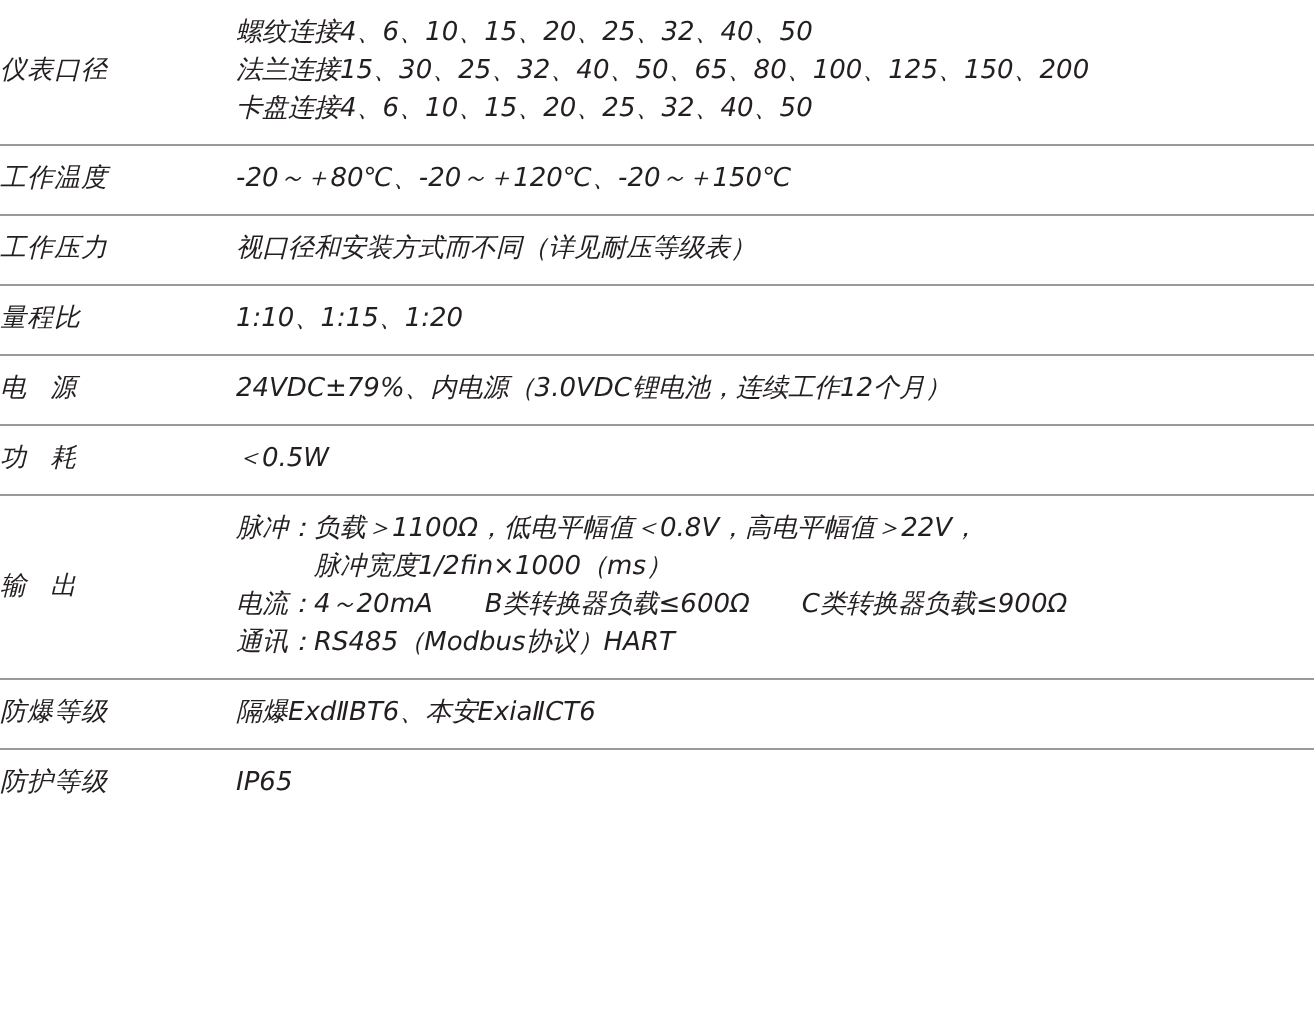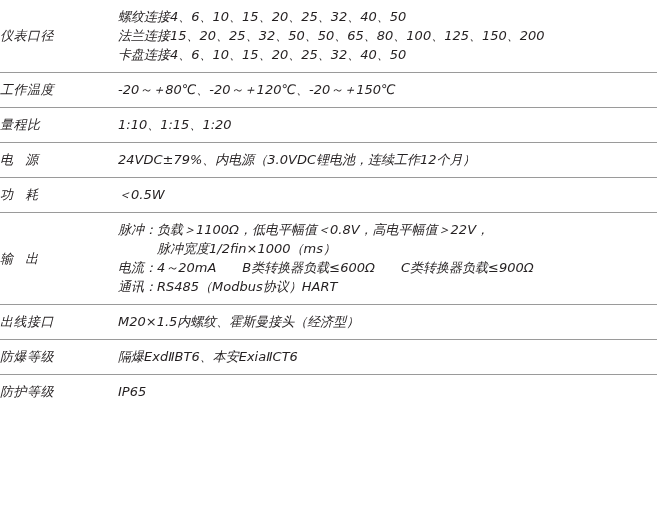--- a/index.html
+++ b/index.html
@@ -60,28 +60,34 @@
 <table id="spec-table">
   <colgroup>
     <col class="label-col">
     <col class="value-col">
   </colgroup>
   <tbody>
       <tr>
         <td class="label"><span class="label-inner">仪表口径</span></td>
         <td class="value">
           <div class="line">螺纹连接4、6、10、15、20、25、32、40、50</div>
-          <div class="line">法兰连接15、20、25、32、50、50、65、80、100、125、150、200</div>
+          <div class="line">法兰连接15、30、25、32、40、50、65、80、100、125、150、200</div>
           <div class="line">卡盘连接4、6、10、15、20、25、32、40、50</div>
         </td>
       </tr>
       <tr>
         <td class="label"><span class="label-inner">工作温度</span></td>
         <td class="value">
           <div class="line">-20～＋80℃、-20～＋120℃、-20～＋150℃</div>
+        </td>
+      </tr>
+      <tr>
+        <td class="label"><span class="label-inner">工作压力</span></td>
+        <td class="value">
+          <div class="line">视口径和安装方式而不同（详见耐压等级表）</div>
         </td>
       </tr>
       <tr>
         <td class="label"><span class="label-inner">量程比</span></td>
         <td class="value">
           <div class="line">1:10、1:15、1:20</div>
         </td>
       </tr>
       <tr>
         <td class="label"><span class="label-inner pad-label">电 源</span></td>
@@ -98,26 +104,20 @@
       <tr>
         <td class="label"><span class="label-inner pad-label">输 出</span></td>
         <td class="value">
           <div class="line">脉冲：负载＞1100Ω，低电平幅值＜0.8V，高电平幅值＞22V，</div>
           <div class="line">　　　脉冲宽度1/2fin×1000（ms）</div>
           <div class="line">电流：4～20mA　　B类转换器负载≤600Ω　　C类转换器负载≤900Ω</div>
           <div class="line">通讯：RS485（Modbus协议）HART</div>
         </td>
       </tr>
       <tr>
-        <td class="label"><span class="label-inner">出线接口</span></td>
-        <td class="value">
-          <div class="line">M20×1.5内螺纹、霍斯曼接头（经济型）</div>
-        </td>
-      </tr>
-      <tr>
         <td class="label"><span class="label-inner">防爆等级</span></td>
         <td class="value">
           <div class="line">隔爆ExdⅡBT6、本安ExiaⅡCT6</div>
         </td>
       </tr>
       <tr>
         <td class="label"><span class="label-inner">防护等级</span></td>
         <td class="value">
           <div class="line">IP65</div>
         </td>

